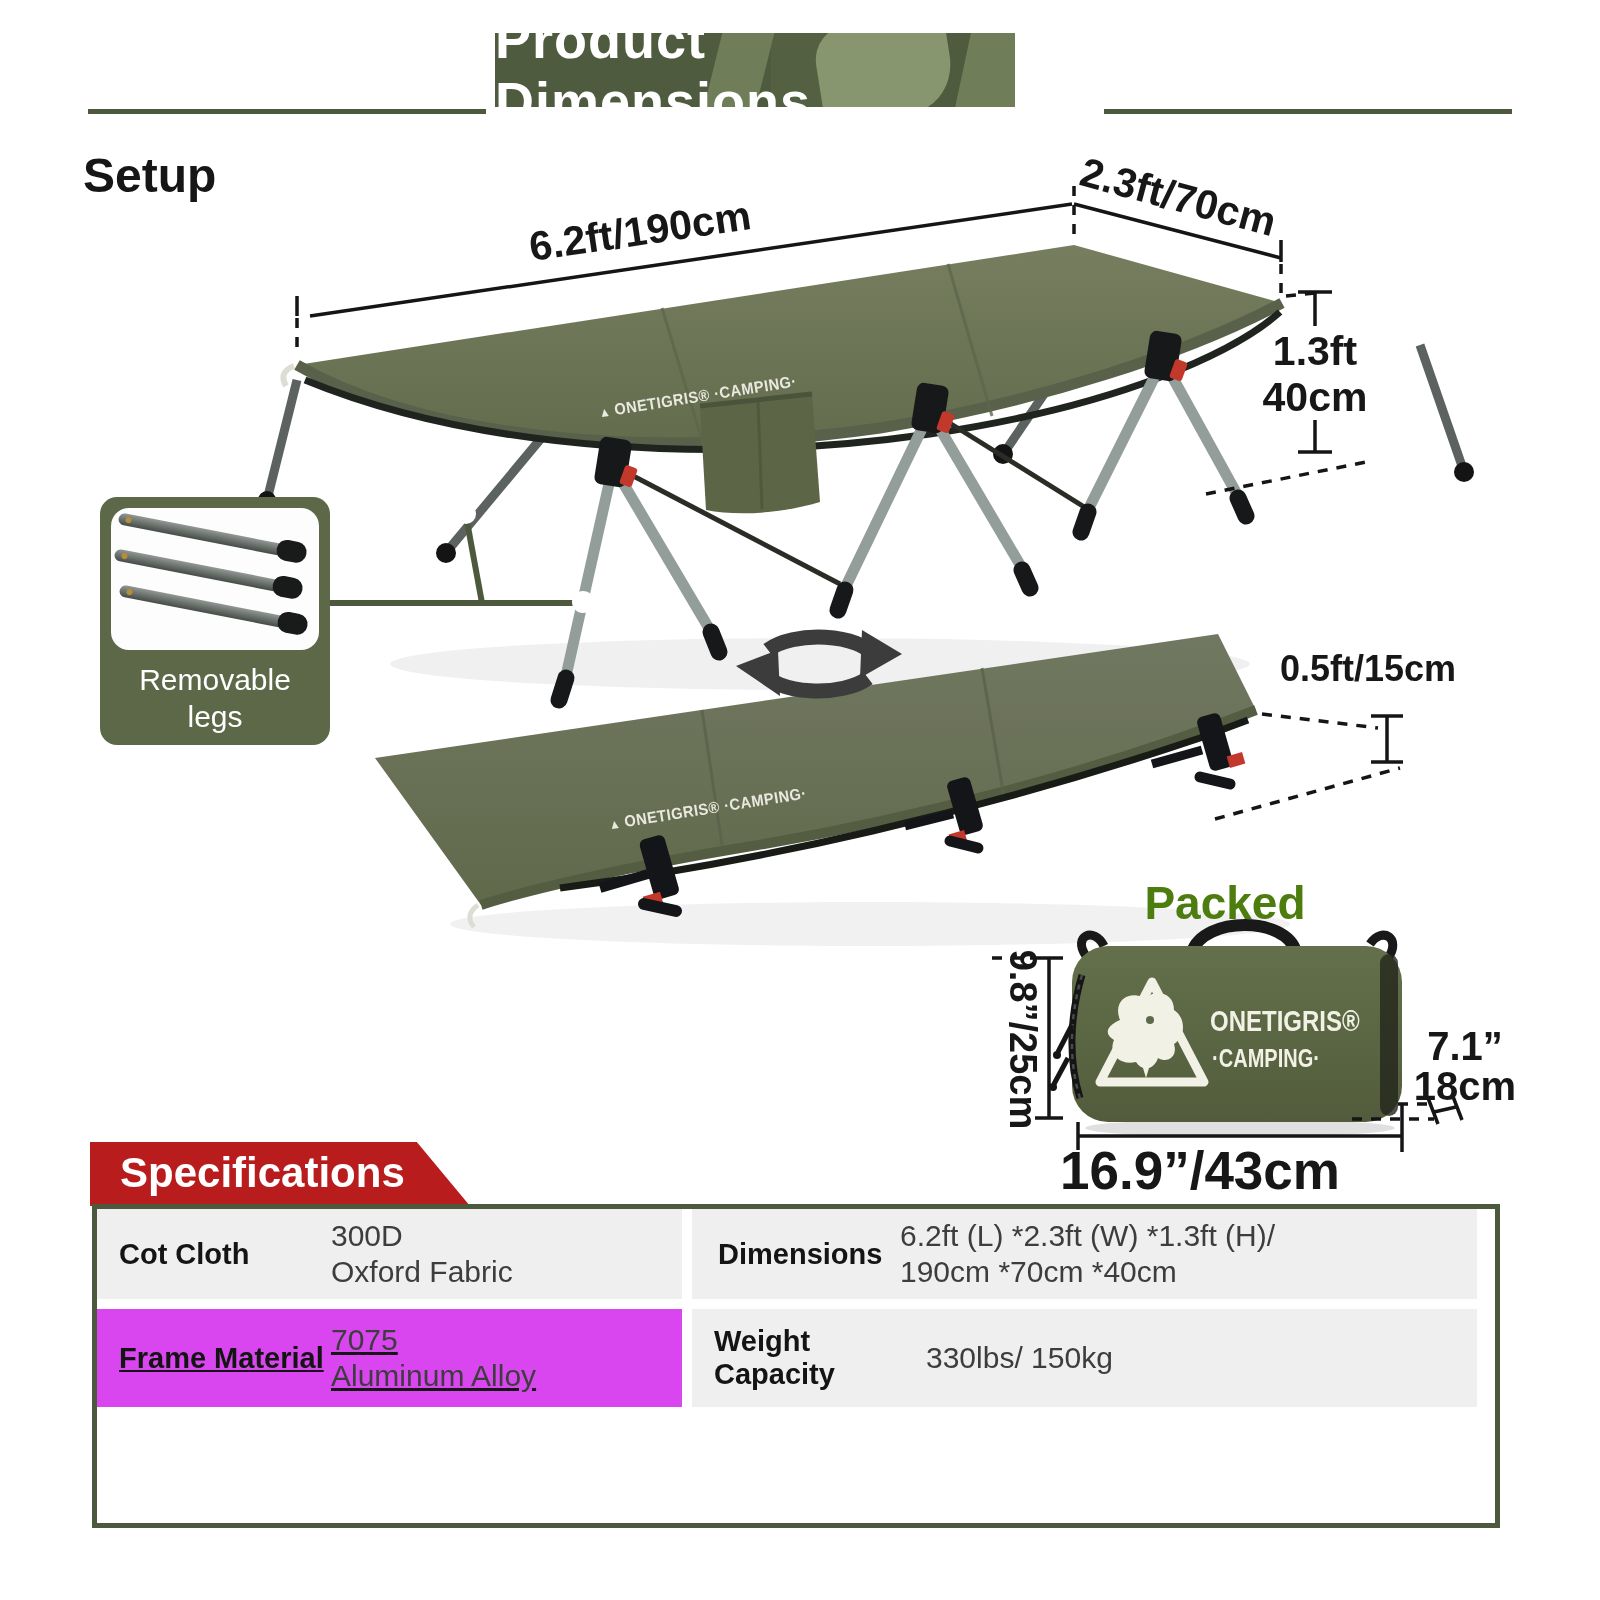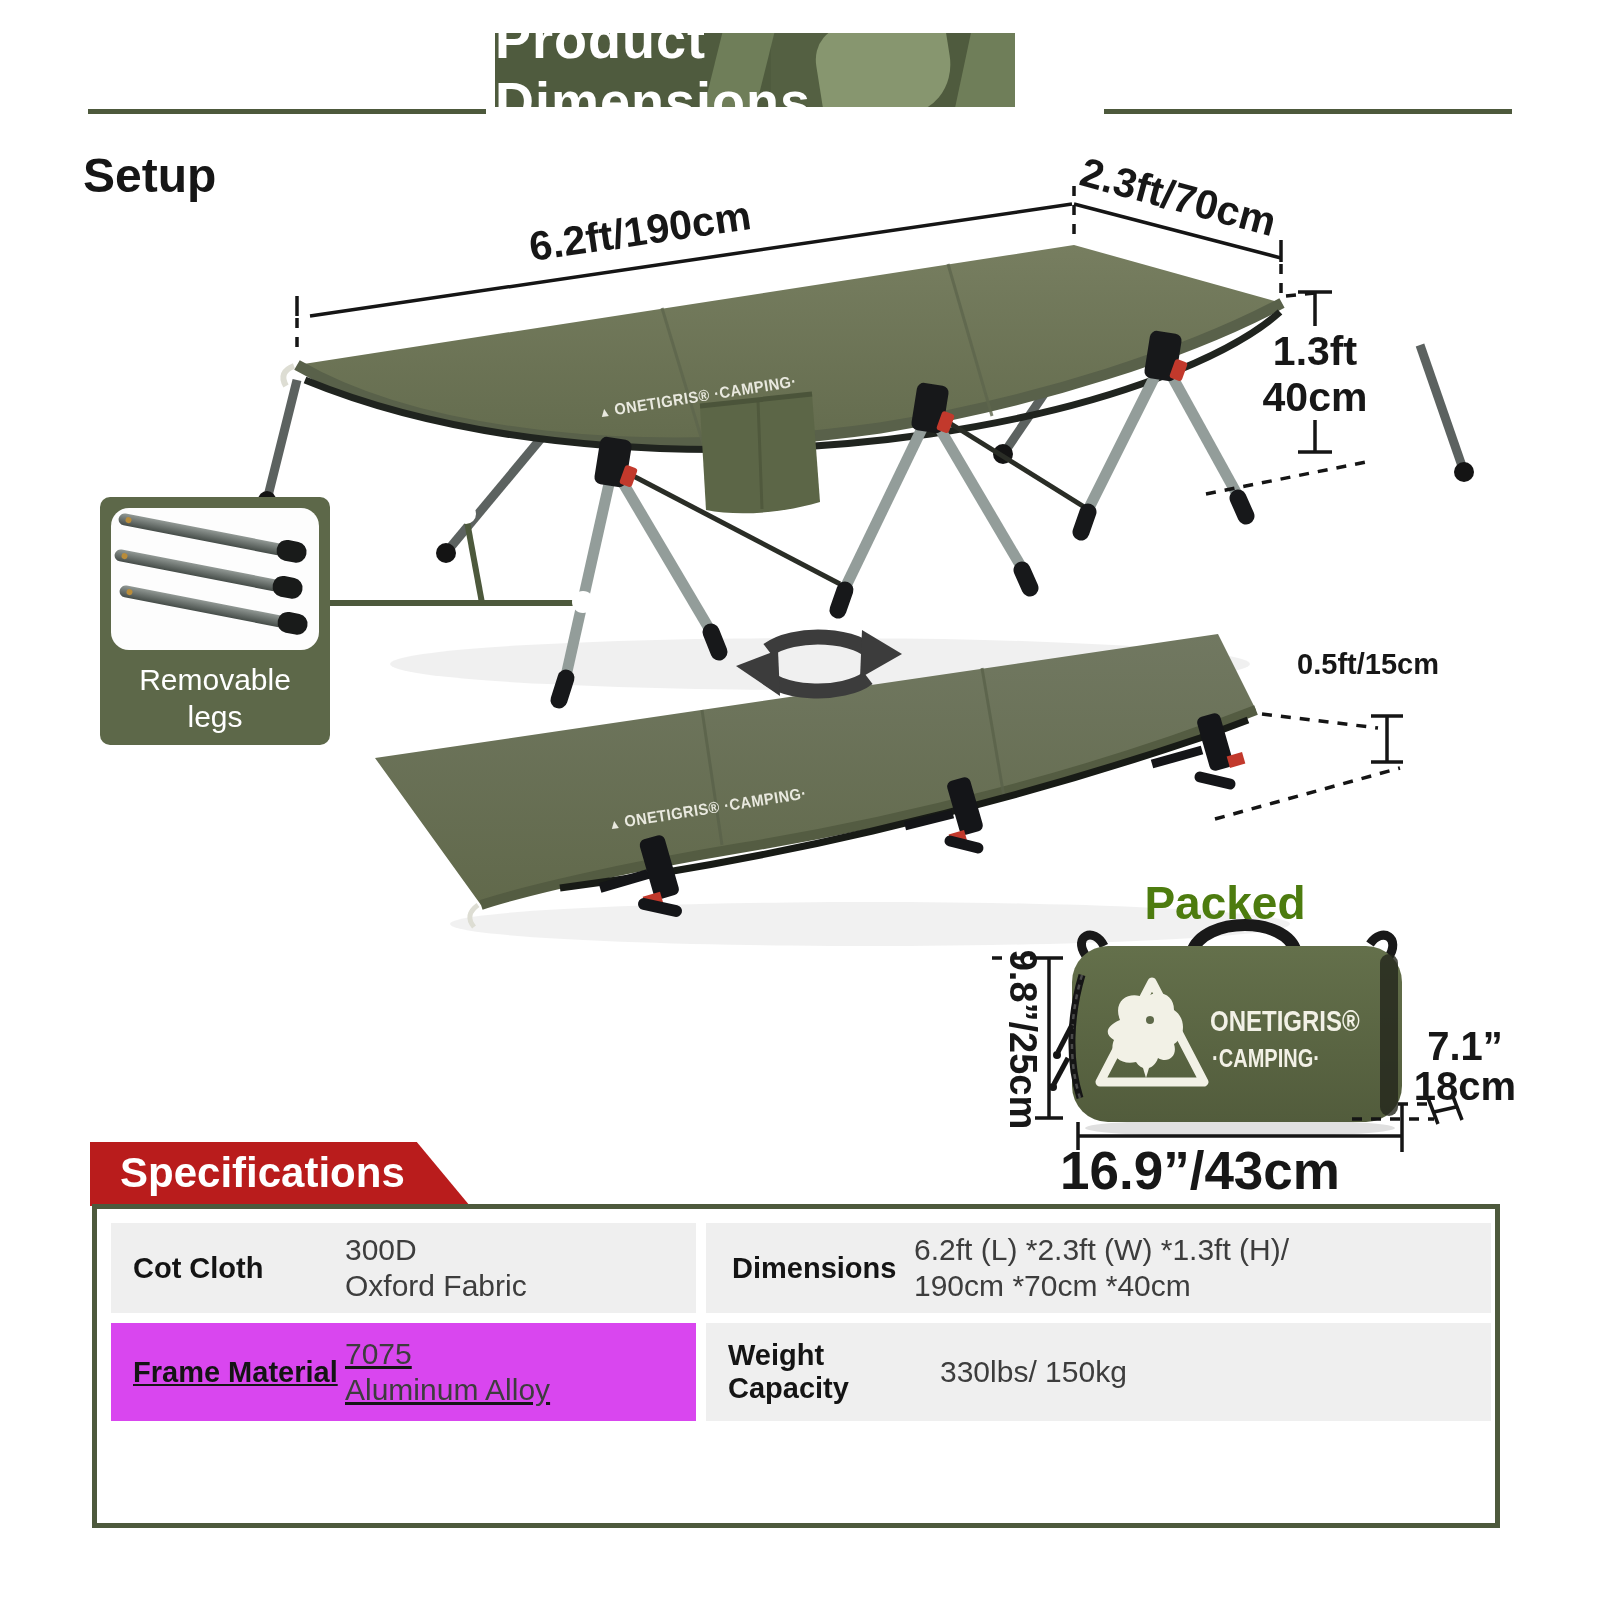--- a/index.html
+++ b/index.html
@@ -20,35 +20,35 @@
   .banner-text{position:relative;z-index:2;font-size:54px;font-weight:700;color:#fff;
                letter-spacing:1px;word-spacing:10px;}
 
   .setup-heading{position:absolute;left:83px;top:148px;font-size:48px;font-weight:700;color:#161616;}
 
   
   .dim{position:absolute;font-weight:700;color:#171717;text-align:center;}
   .dim-length{left:470px;top:208px;width:340px;font-size:41px;transform:rotate(-8.3deg);}
   .dim-width{left:1063px;top:174px;width:230px;font-size:41px;transform:rotate(15deg);}
   .dim-height{left:1250px;top:328px;width:130px;font-size:41px;line-height:46px;}
-  .dim-low{left:1248px;top:648px;width:240px;font-size:29px;}
+  .dim-low{left:1248px;top:648px;width:240px;font-size:36px;}
   .dim-bag-h{left:932px;top:1018px;width:180px;font-size:38px;transform:rotate(90deg);}
   .dim-bag-w{left:1060px;top:1140px;width:240px;font-size:53px;}
   .dim-bag-d{left:1395px;top:1026px;width:140px;font-size:40px;line-height:40px;}
 
   
   .fabric-logo{position:absolute;width:190px;text-align:center;color:#e9e9df;font-weight:700;
                font-size:16px;letter-spacing:.5px;transform:rotate(-9deg) scaleX(.92);white-space:nowrap;}
   .fabric-logo .tri{font-size:13px;margin-right:4px;}
   .fabric-logo.top{left:590px;top:390px;}
   .fabric-logo.bottom{left:600px;top:802px;}
 
   
   .callout{position:absolute;left:100px;top:497px;width:230px;height:248px;background:#5d6849;
-           border-radius:10px;}
+           border-radius:17px;}
   .callout-pic{position:absolute;left:11px;top:11px;width:208px;height:142px;background:#fdfdfd;
                border-radius:18px;overflow:hidden;}
   .pole{position:absolute;width:186px;height:12px;border-radius:6px;
         background:linear-gradient(180deg,#929995,#454c48);transform:rotate(11deg);}
   .pole::after{content:'';position:absolute;right:-5px;top:-5px;width:30px;height:21px;
                background:#191b1a;border-radius:10px;}
   .pole::before{content:'';position:absolute;left:7px;top:3px;width:6px;height:6px;background:#b98c3a;border-radius:50%;}
   .pole.p1{left:6px;top:22px;}
   .pole.p2{left:2px;top:58px;}
   .pole.p3{left:7px;top:94px;}
@@ -61,21 +61,21 @@
   .bag-brand{position:absolute;left:1196px;top:1004px;width:140px;text-align:center;color:#f2f1e6;
              font-size:30px;font-weight:700;transform:scaleX(.8);letter-spacing:0;}
   .bag-sub{position:absolute;left:1196px;top:1044px;width:140px;text-align:center;color:#f2f1e6;
            font-size:25px;font-weight:700;transform:scaleX(.8);}
 
   
   .spec-banner{position:absolute;left:90px;top:1142px;width:380px;height:64px;background:#b91c1c;
                clip-path:polygon(0 0,86% 0,100% 100%,0 100%);}
   .spec-banner span{display:block;padding-left:30px;line-height:62px;font-size:42px;font-weight:700;color:#fff;}
   .spec-table{position:absolute;left:92px;top:1204px;width:1408px;height:324px;box-sizing:border-box;
-              border:5px solid #4d593c;background:#fff;padding:14px;display:grid;
+              border:5px solid #4d593c;background:#fff;padding:0;display:grid;
               grid-template-columns:585px 785px;grid-template-rows:90px 98px 88px;gap:10px;}
   .cell{display:flex;align-items:center;}
   .cell.row1,.cell.row3{background:#efefef;}
   .cell.row2{background:#d946ef;text-decoration:underline;}
   .cell .lbl{flex:0 0 212px;padding-left:22px;font-size:29px;font-weight:700;color:#141414;}
   .cell.rcol .lbl{flex:0 0 182px;padding-left:26px;}
   .cell .val{font-size:30px;color:#3d3d3d;line-height:36px;}
   .val-line{display:block;}
   .val-line:empty{display:none;}
 

